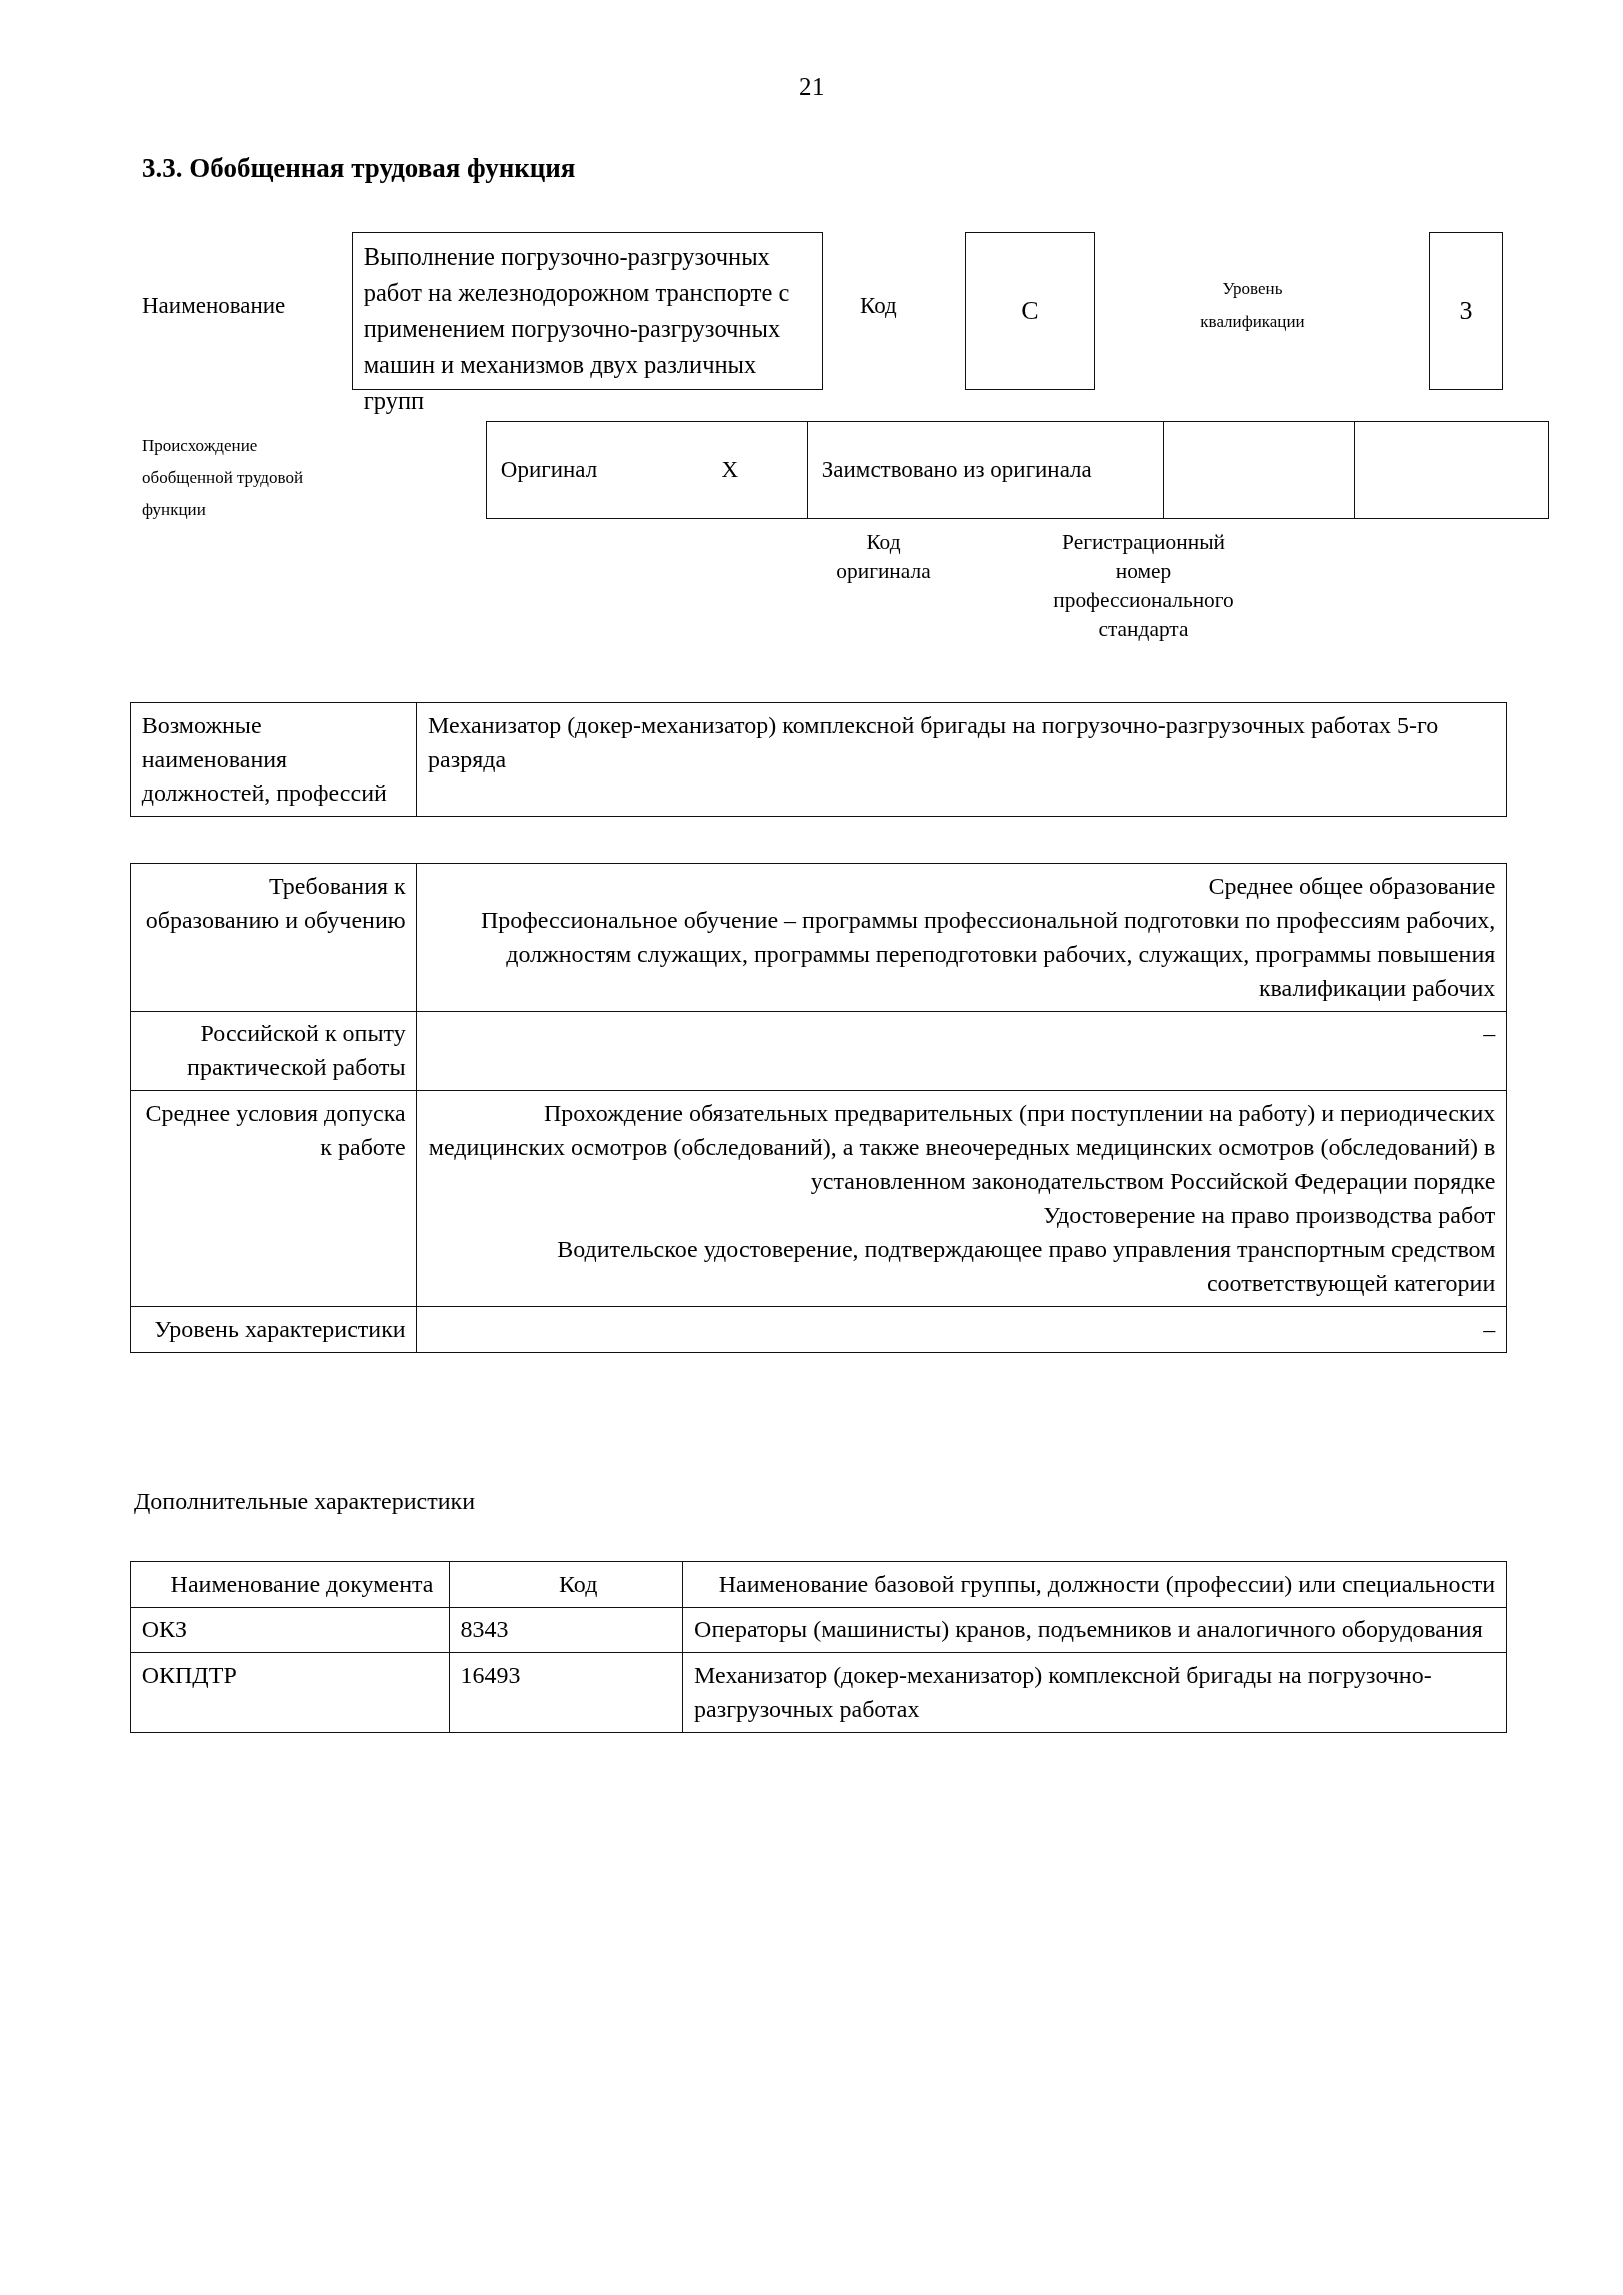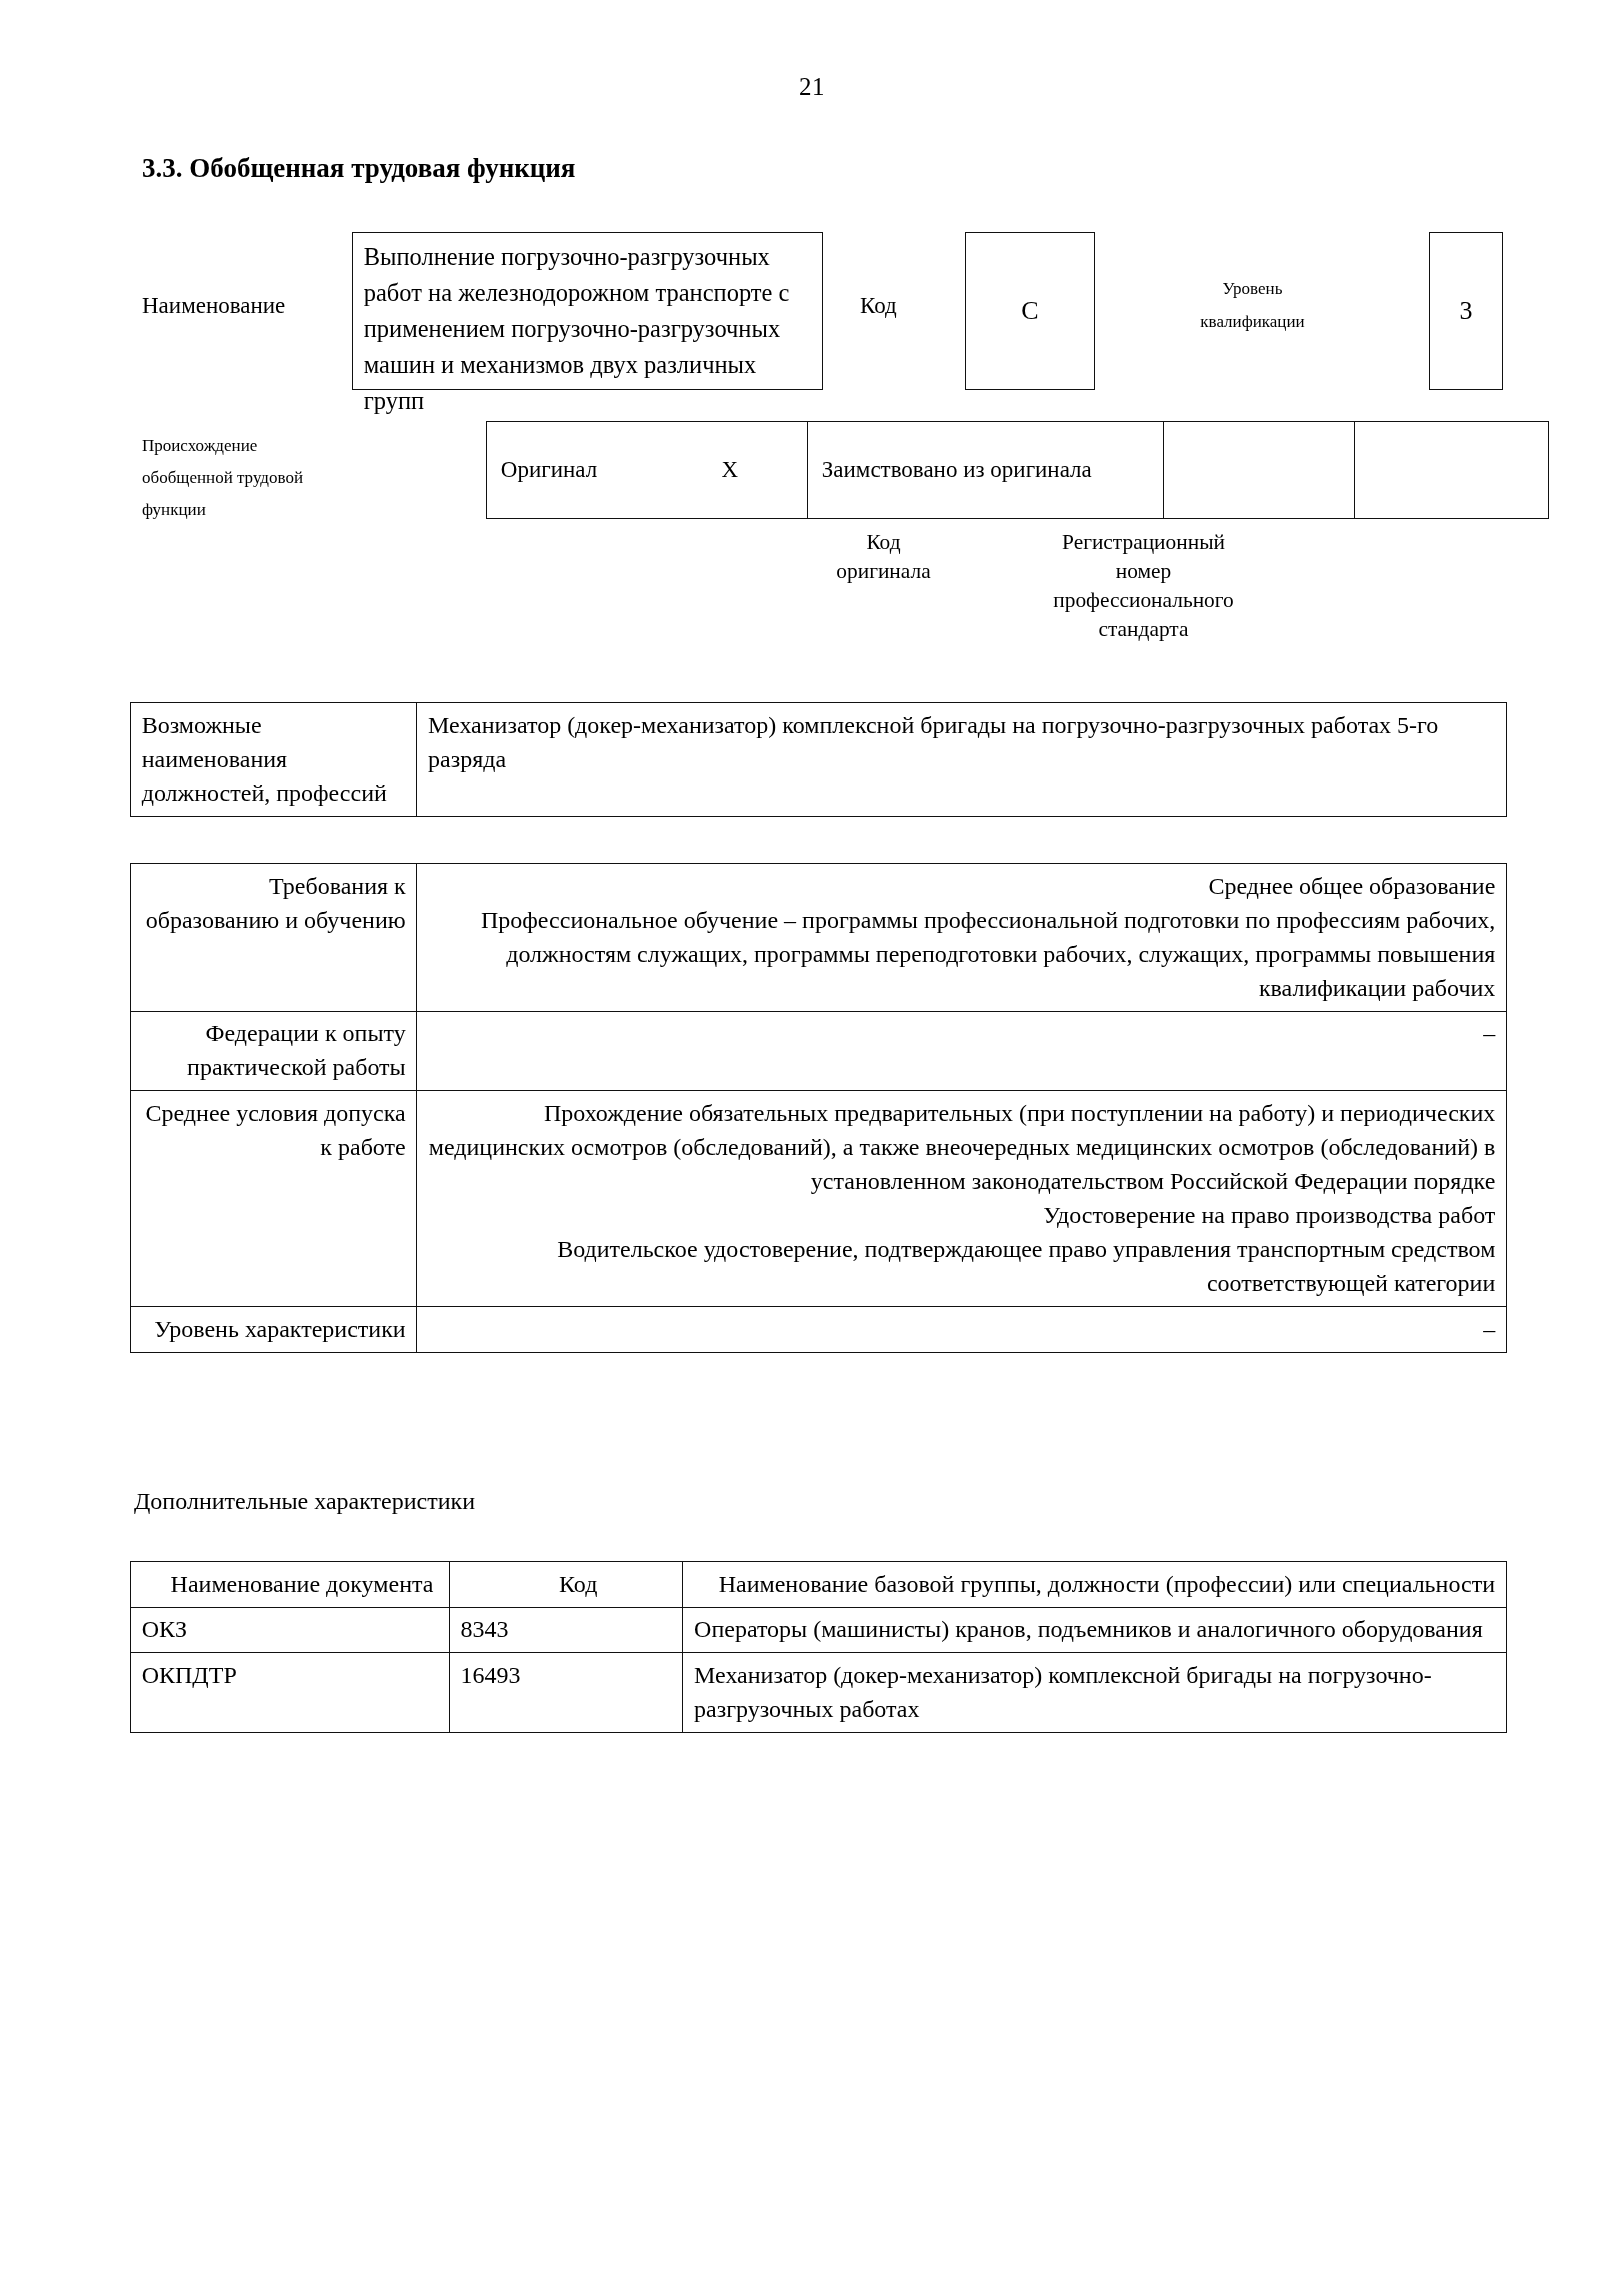--- a/index.html
+++ b/index.html
@@ -268,21 +268,21 @@
     </table>
 
   <table class="tbl tbl-req">
     <tbody>
         <tr>
       <td class="col-label">Требования к образованию и обучению</td>
       <td class="nowrap-pre">Среднее общее образование
 Профессиональное обучение – программы профессиональной подготовки по профессиям рабочих, должностям служащих, программы переподготовки рабочих, служащих, программы повышения квалификации рабочих</td>
     </tr>
     <tr>
-      <td class="col-label">Федерации к опыту практической работы</td>
+      <td class="col-label">Российской к опыту практической работы</td>
       <td class="nowrap-pre">–</td>
     </tr>
     <tr>
       <td class="col-label">Среднее условия допуска к работе</td>
       <td class="nowrap-pre">Прохождение обязательных предварительных (при поступлении на работу) и периодических медицинских осмотров (обследований), а также внеочередных медицинских осмотров (обследований) в установленном законодательством Российской Федерации порядке
 Удостоверение на право производства работ
 Водительское удостоверение, подтверждающее право управления транспортным средством соответствующей категории</td>
     </tr>
     <tr>
       <td class="col-label">Уровень характеристики</td>

